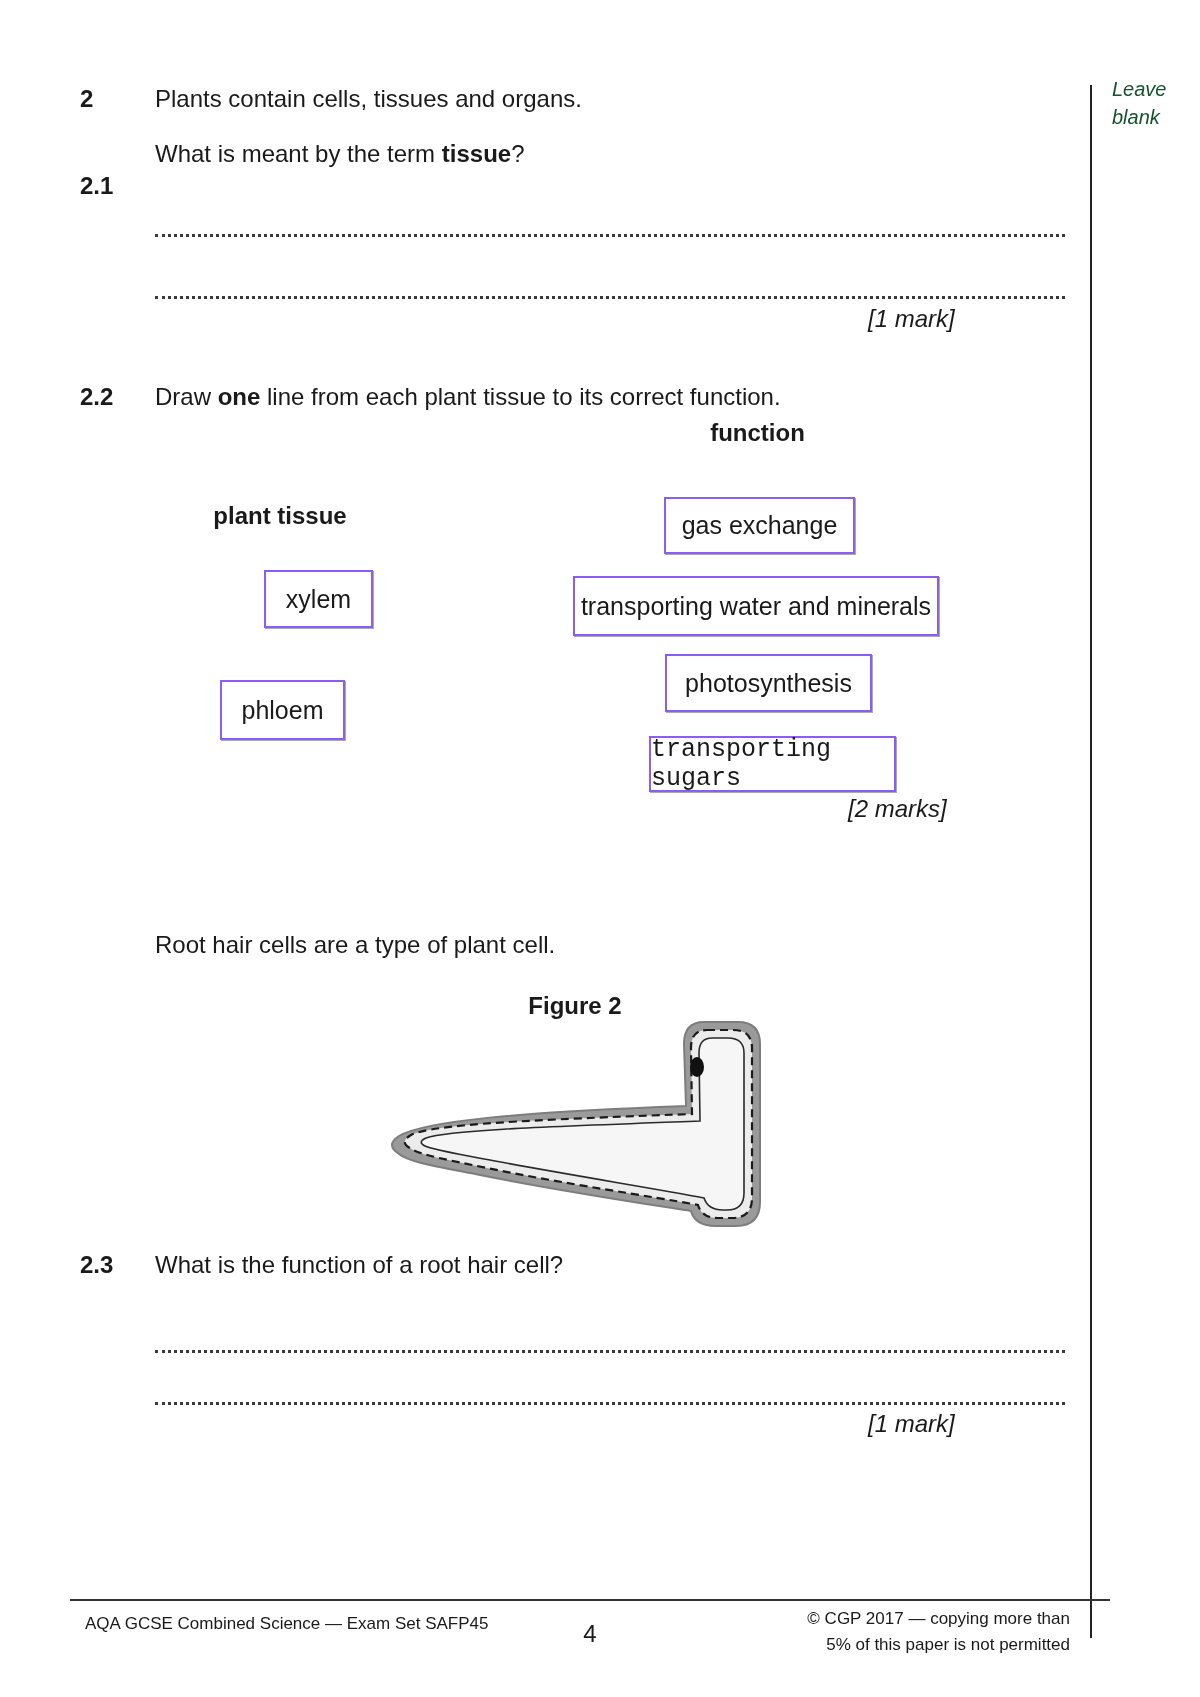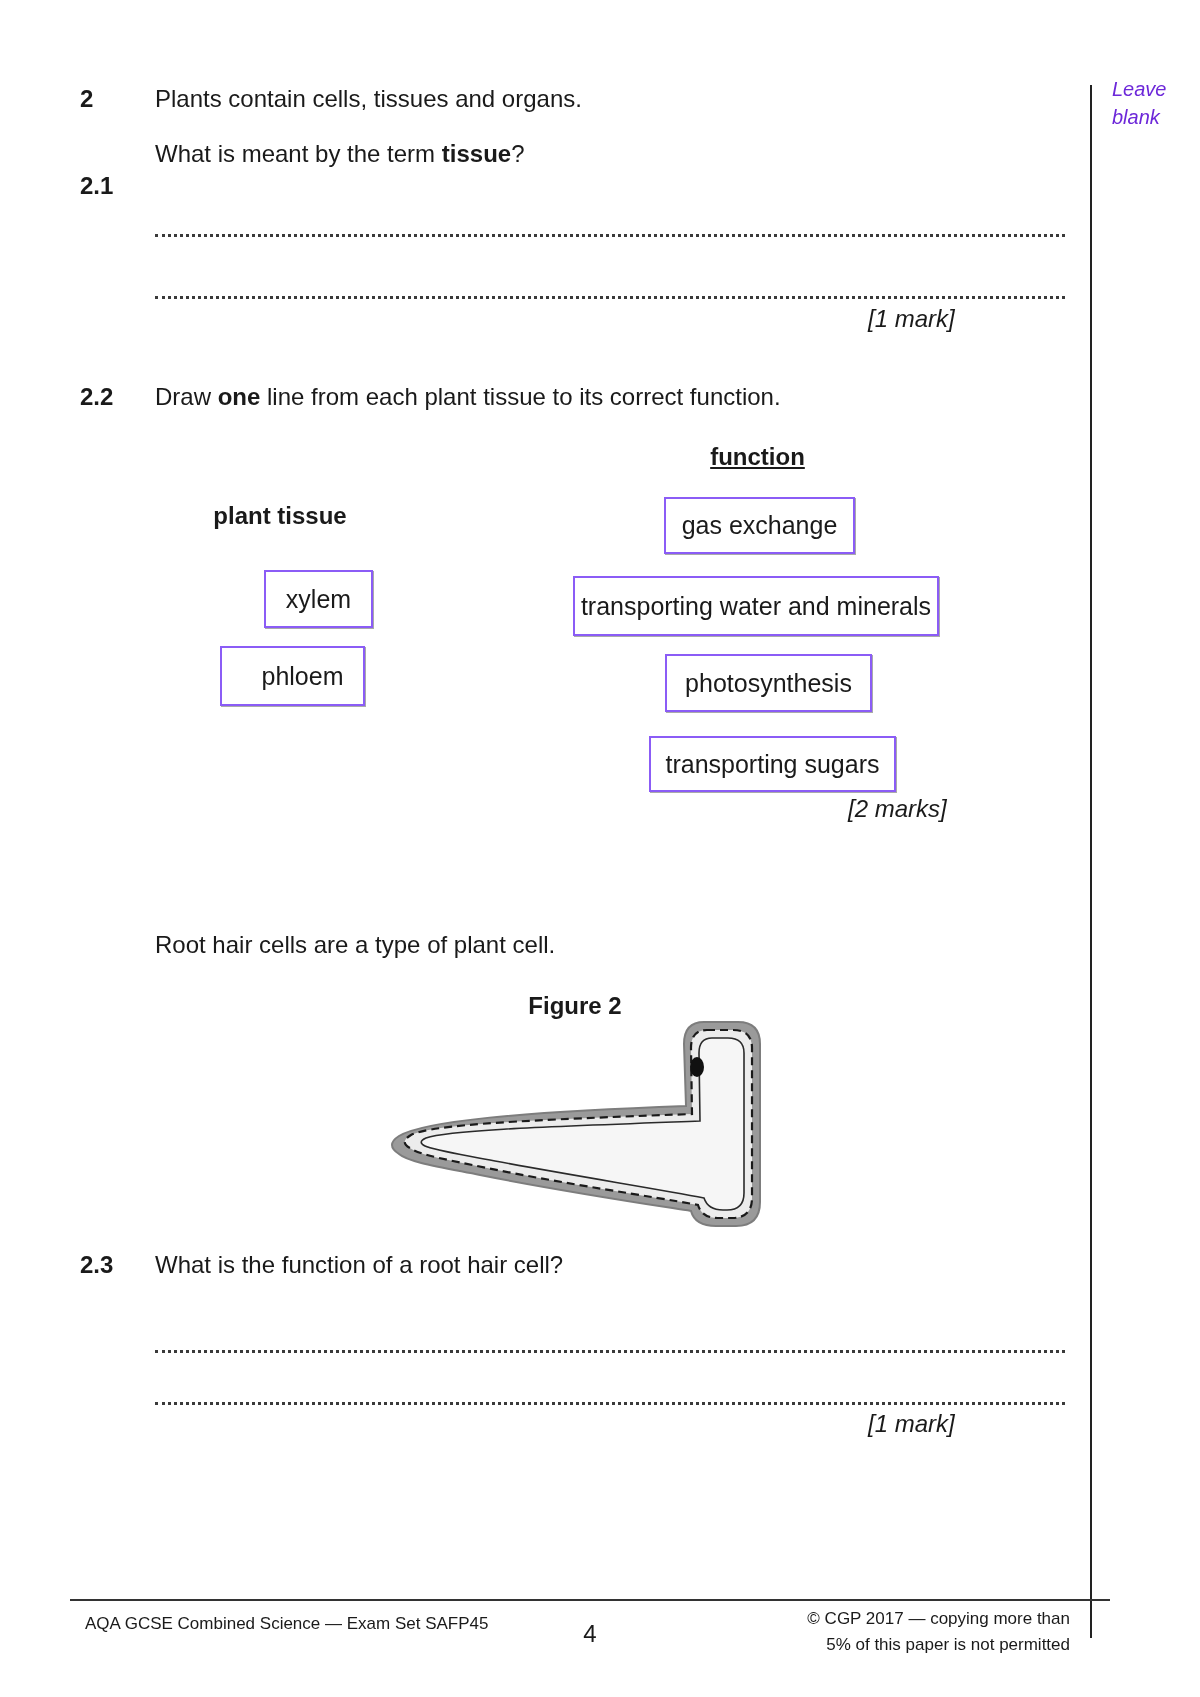--- a/index.html
+++ b/index.html
@@ -20,21 +20,21 @@
   .dotline{border-bottom:3px dotted #3a3a3a;height:24px;}
   .colhead{font-weight:bold;font-size:24px;text-align:center;}
   .mbox{
     border:2px solid #8b5cf6;
     background:#fff;
     display:flex;align-items:center;justify-content:center;
     font-size:25px;
     box-shadow:1px 1px 0 #aaa;
   }
   .vrule{width:2px;background:#222;}
-  .leaveblank{font-style:italic;font-size:20px;line-height:28px;color:#6d28d9;}
+  .leaveblank{font-style:italic;font-size:20px;line-height:28px;color:#14532d;}
   .footrule{height:2px;background:#333;}
   .foot{font-size:17px;text-align:center;}
   .foot-right{text-align:right;line-height:26px;}
   .pagenum{font-size:24px;text-align:center;}
   .figcap{font-weight:bold;font-size:24px;text-align:center;}
 </style>
 </head>
 <body>
 
 <div class="page">
@@ -54,29 +54,29 @@
   </div>
   <div class="abs dotline" style="left:155px;top:210px;width:910px;"></div>
   <div class="abs dotline" style="left:155px;top:272px;width:910px;"></div>
   <div class="abs marks" style="right:132px;top:305px;width:200px;">[1 mark]</div>
 
   <div class="abs qnum" style="left:80px;top:383px;">2.2</div>
   <div class="abs qtext" style="left:155px;top:383px;">
     <span>Draw </span><span class="b">one</span><span> line from each plant tissue to its correct function.</span>
   </div>
 
-  <div class="abs colhead" style="left:664px;top:443px;width:187px;text-decoration:underline;">function</div>
+  <div class="abs colhead" style="left:664px;top:419px;width:187px;">function</div>
   <div class="abs colhead" style="left:180px;top:502px;width:200px;">plant tissue</div>
 
   <div class="abs mbox" style="left:664px;top:497px;width:187px;height:53px;">gas exchange</div>
   <div class="abs mbox" style="left:228px;top:570px;width:105px;height:54px;margin-left:36px;">xylem</div>
   <div class="abs mbox" style="left:665px;top:654px;width:203px;height:54px;">photosynthesis</div>
   <div class="abs mbox" style="left:573px;top:576px;width:362px;height:56px;">transporting water and minerals</div>
-  <div class="abs mbox" style="left:220px;top:646px;width:121px;height:56px;padding-left:20px;">phloem</div>
-  <div class="abs mbox" style="left:649px;top:736px;width:243px;height:52px;">transporting sugars</div>
+  <div class="abs mbox" style="left:220px;top:680px;width:121px;height:56px;">phloem</div>
+  <div class="abs mbox" style="left:649px;top:736px;width:243px;height:52px;font-family:Liberation Mono, monospace;">transporting sugars</div>
 
   <div class="abs marks" style="right:132px;top:795px;width:220px;">[2 marks]</div>
 
   <div class="abs qtext" style="left:155px;top:931px;">Root hair cells are a type of plant cell.</div>
   <div class="abs figcap" style="left:490px;top:992px;width:170px;">Figure 2</div>
 
   <svg class="abs" style="left:360px;top:1010px;" width="420" height="230" viewBox="360 1010 420 230" xmlns="http://www.w3.org/2000/svg">
 
     <path stroke="#7d7d7d" stroke-width="2" d="M 704 1022
              L 738 1022

